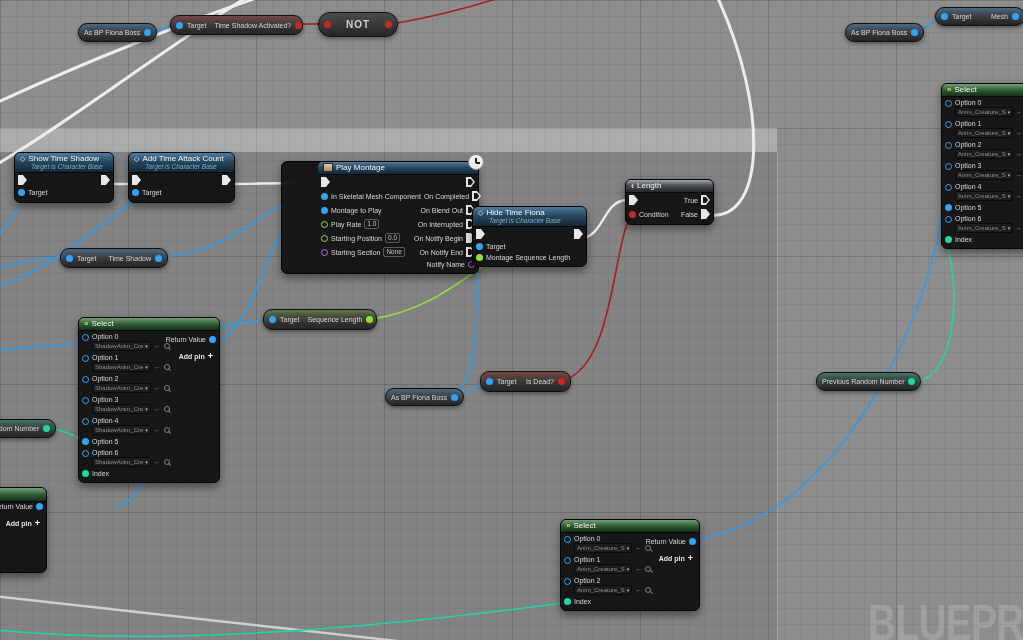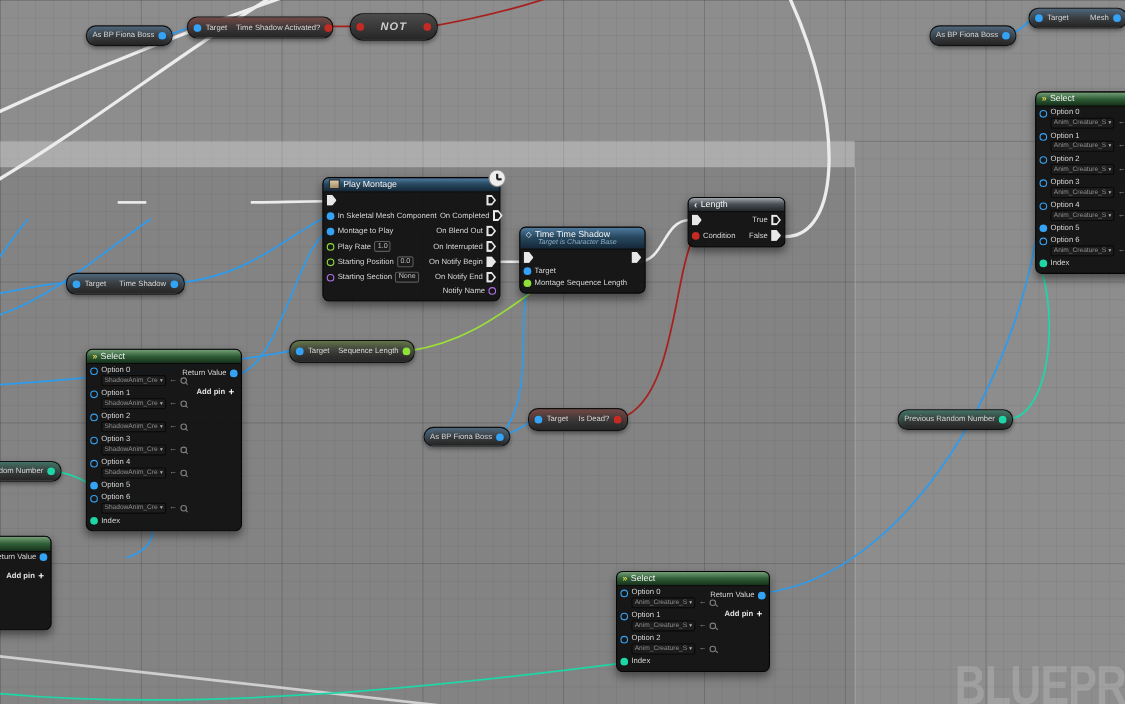--- a/index.html
+++ b/index.html
@@ -69,21 +69,21 @@
   .addpin{display:flex;align-items:center;gap:3px;color:#e2e2e2;font-weight:bold;}
   .plus{color:#fff;font-weight:bold;font-size:9px;line-height:7px;}
   .absr{position:absolute;}
 
   
   .pill{position:absolute;z-index:2;display:flex;align-items:center;gap:4px;padding:0 5px;height:17px;border-radius:9px;background:linear-gradient(180deg,#4b4b4b,#262626);border:1px solid #101010;box-shadow:0 2px 4px rgba(0,0,0,0.4);font-size:7px;color:#f0f0f0;white-space:nowrap;}
   .tint-blue{box-shadow:inset 0 7px 12px -6px rgba(80,160,230,0.6),0 2px 4px rgba(0,0,0,0.4);}
   .tint-red{box-shadow:inset 0 7px 12px -6px rgba(210,60,50,0.55),0 2px 4px rgba(0,0,0,0.4);}
   .tint-lime{box-shadow:inset 0 7px 12px -6px rgba(160,225,70,0.5),0 2px 4px rgba(0,0,0,0.4);}
   .tint-teal{box-shadow:inset 0 7px 12px -6px rgba(40,215,170,0.5),0 2px 4px rgba(0,0,0,0.4);}
-  .not-lab{flex:1;text-align:center;font-weight:bold;font-size:10px;letter-spacing:1px;color:#cfcfcf;font-style:italic;}
+  .not-lab{flex:1;text-align:center;font-weight:bold;font-size:10px;letter-spacing:1px;color:#cfcfcf;}
 </style>
 </head>
 <body>
 
 <div id="canvas">
 
   <div class="comment-title"></div>
   <div class="comment-body"></div>
   <div class="watermark">BLUEPRINT</div>
 
@@ -147,23 +147,61 @@
   </div>
 
   <div class="pill tint-blue" style="left:935px;top:7px;width:78px;">
     <span class="p f c-obj"></span>
     <span class="lab">Target</span>
     <span class="sp"></span>
     <span class="lab">Mesh</span>
     <span class="p f c-obj"></span>
   </div>
 
-
-
-  <div class="node" style="left:293px;top:161px;width:160px;">
+  <div class="node" style="left:14px;top:152px;width:98px;">
+    <div class="nhead head-fn">
+      <div class="h1">
+          <span class="fnico">◇</span>
+          <span class="t">Show Time Shadow</span>
+        </div>
+      <div class="s">Target is Character Base</div>
+    </div>
+    <div class="r">
+        <span class="x"></span>
+        <span class="sp"></span>
+        <span class="x"></span>
+      </div>
+    <div class="r">
+        <span class="p f c-obj"></span>
+        <span class="lab">Target</span>
+      </div>
+    <div style="height:4px;"></div>
+  </div>
+
+  <div class="node" style="left:128px;top:152px;width:105px;">
+    <div class="nhead head-fn">
+      <div class="h1">
+          <span class="fnico">◇</span>
+          <span class="t">Add Time Attack Count</span>
+        </div>
+      <div class="s">Target is Character Base</div>
+    </div>
+    <div class="r">
+        <span class="x"></span>
+        <span class="sp"></span>
+        <span class="x"></span>
+      </div>
+    <div class="r">
+        <span class="p f c-obj"></span>
+        <span class="lab">Target</span>
+      </div>
+    <div style="height:4px;"></div>
+  </div>
+
+  <div class="node" style="left:281px;top:161px;width:160px;padding-left:36px;">
     <span class="clock"></span>
     <div class="nhead head-fn">
       <div class="h1">
           <span class="mico"></span>
           <span class="t">Play Montage</span>
         </div>
     </div>
     <div class="r">
         <div class="lft">
           <span class="x"></span>
@@ -231,21 +269,21 @@
           <span class="p o c-name"></span>
         </div>
       </div>
     <div style="height:3px;"></div>
   </div>
 
   <div class="node" style="left:472px;top:206px;width:113px;">
     <div class="nhead head-fn">
       <div class="h1">
           <span class="fnico">◇</span>
-          <span class="t">Time Time Shadow</span>
+          <span class="t">Hide Time Fiona</span>
         </div>
       <div class="s">Target is Character Base</div>
     </div>
     <div class="r">
         <span class="x"></span>
         <span class="sp"></span>
         <span class="x"></span>
       </div>
     <div class="r">
         <span class="p f c-obj"></span>

